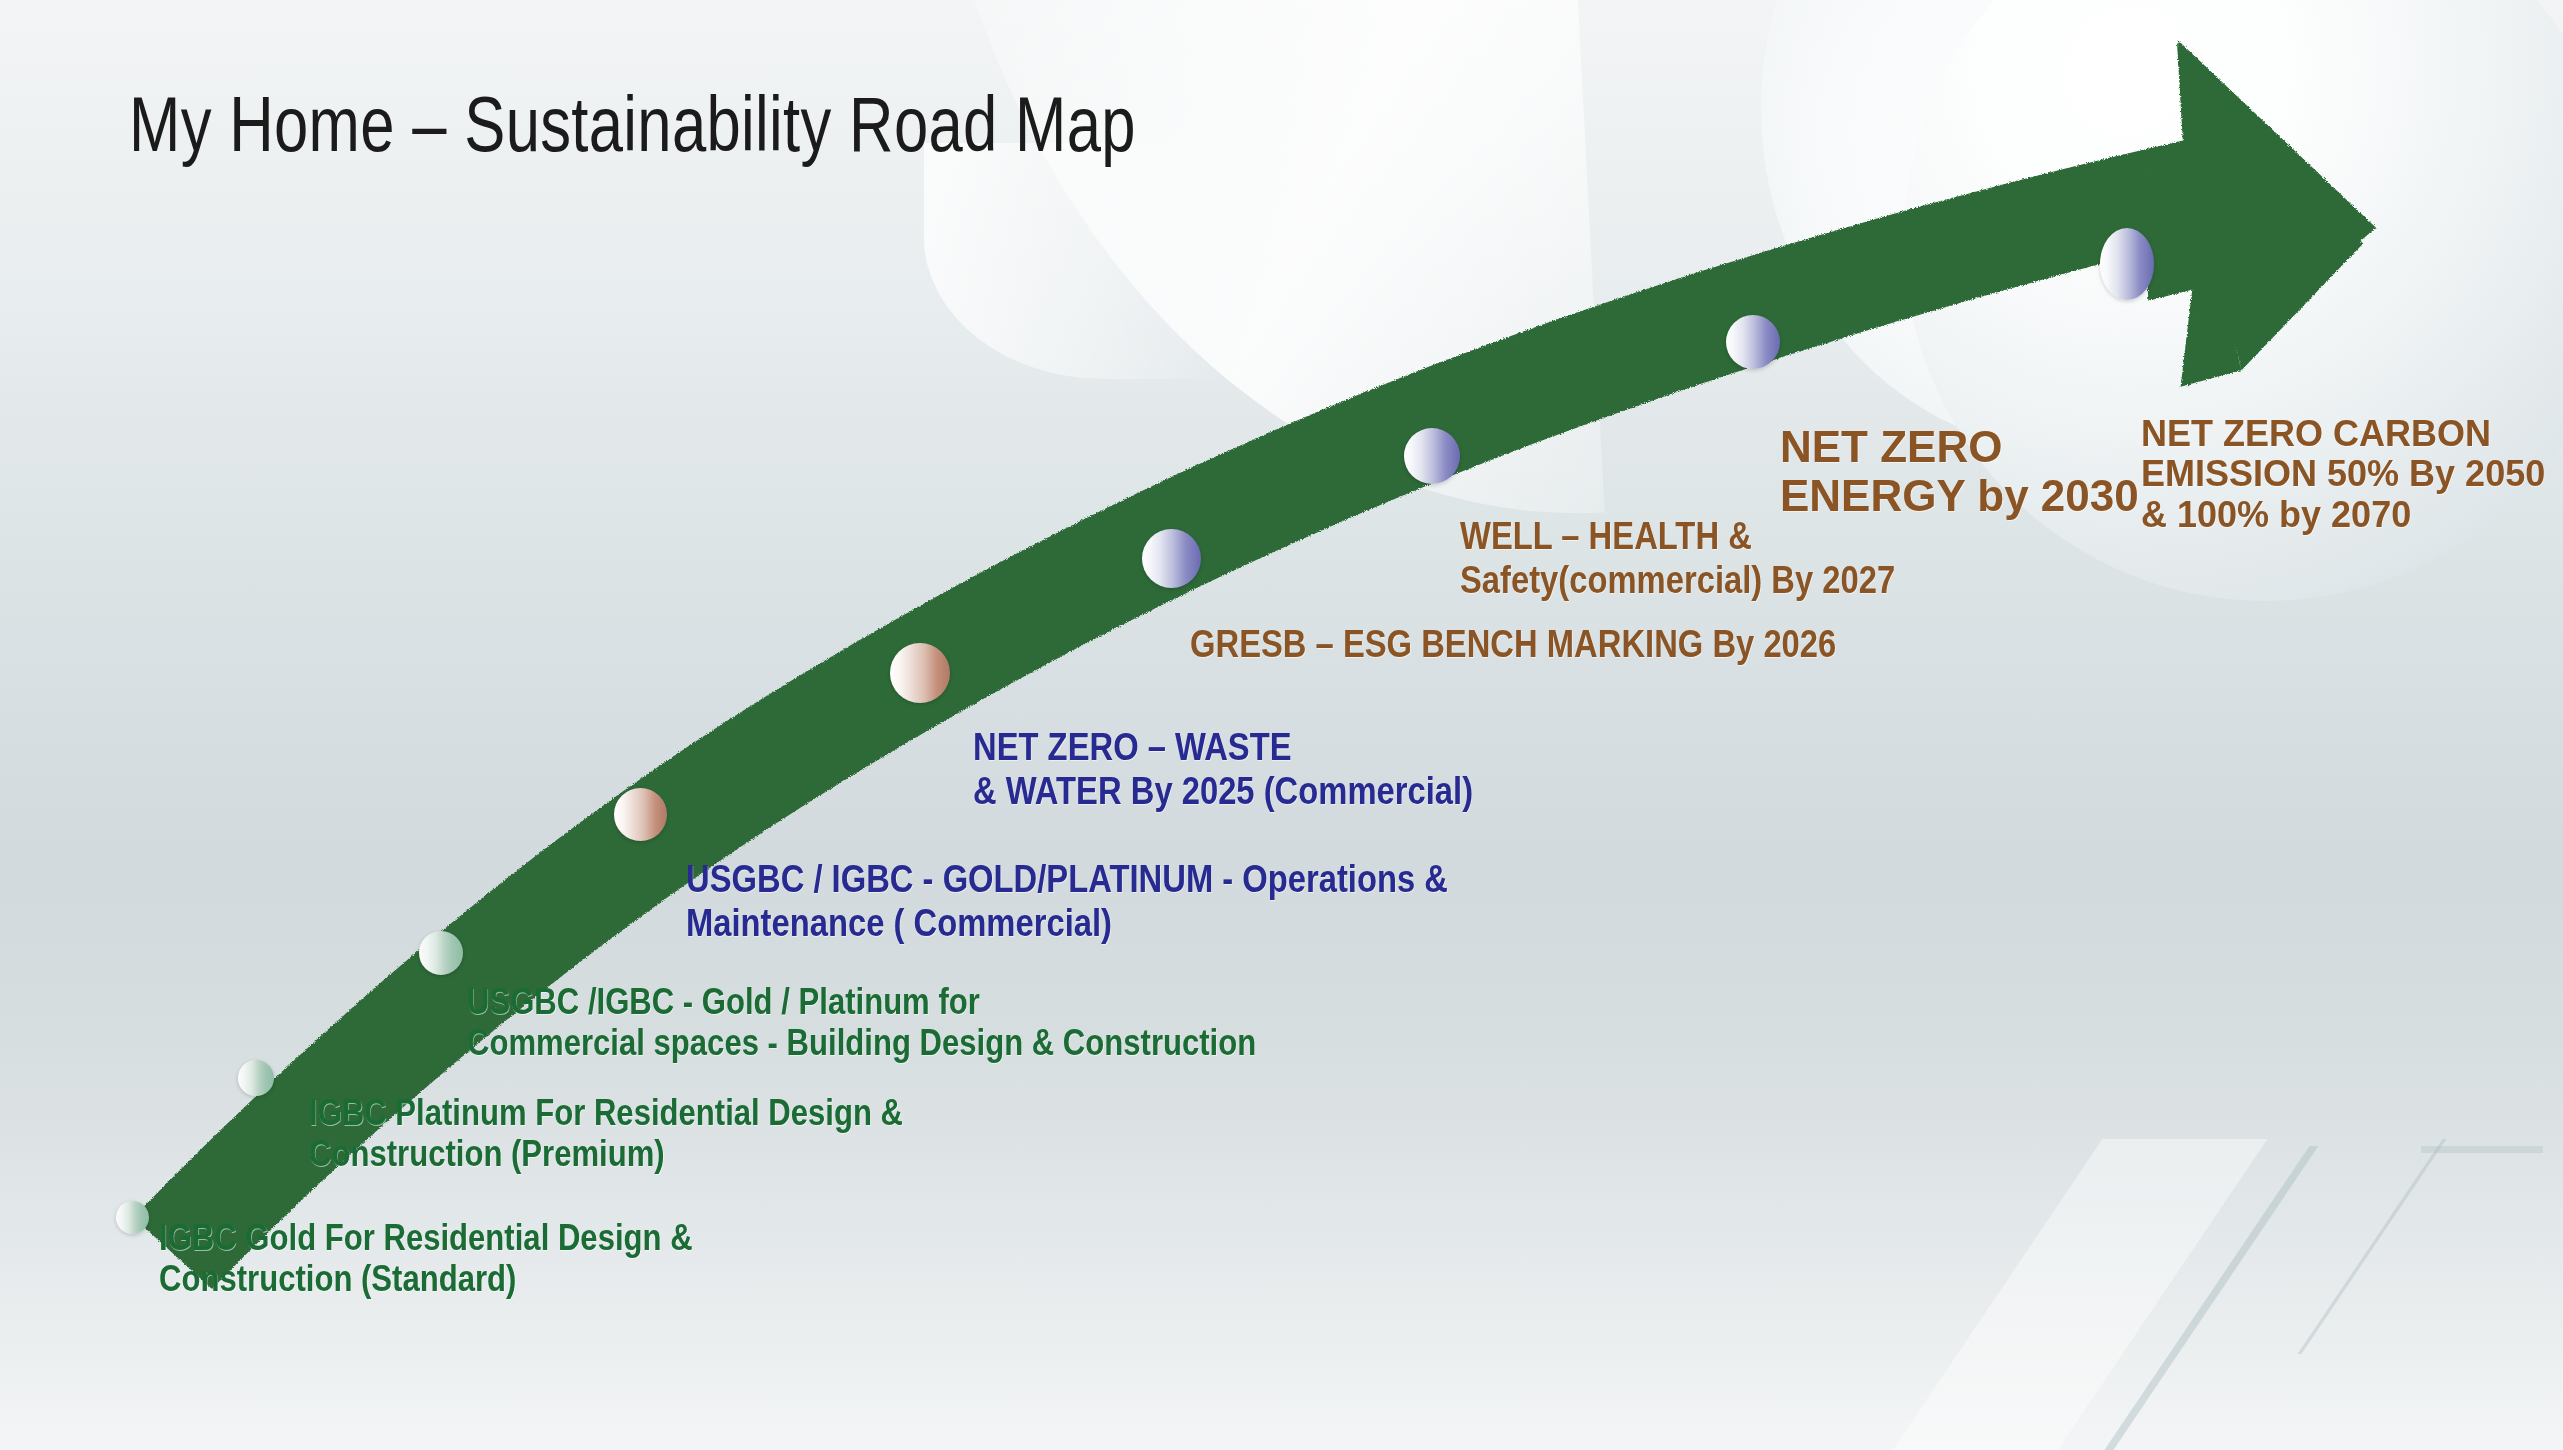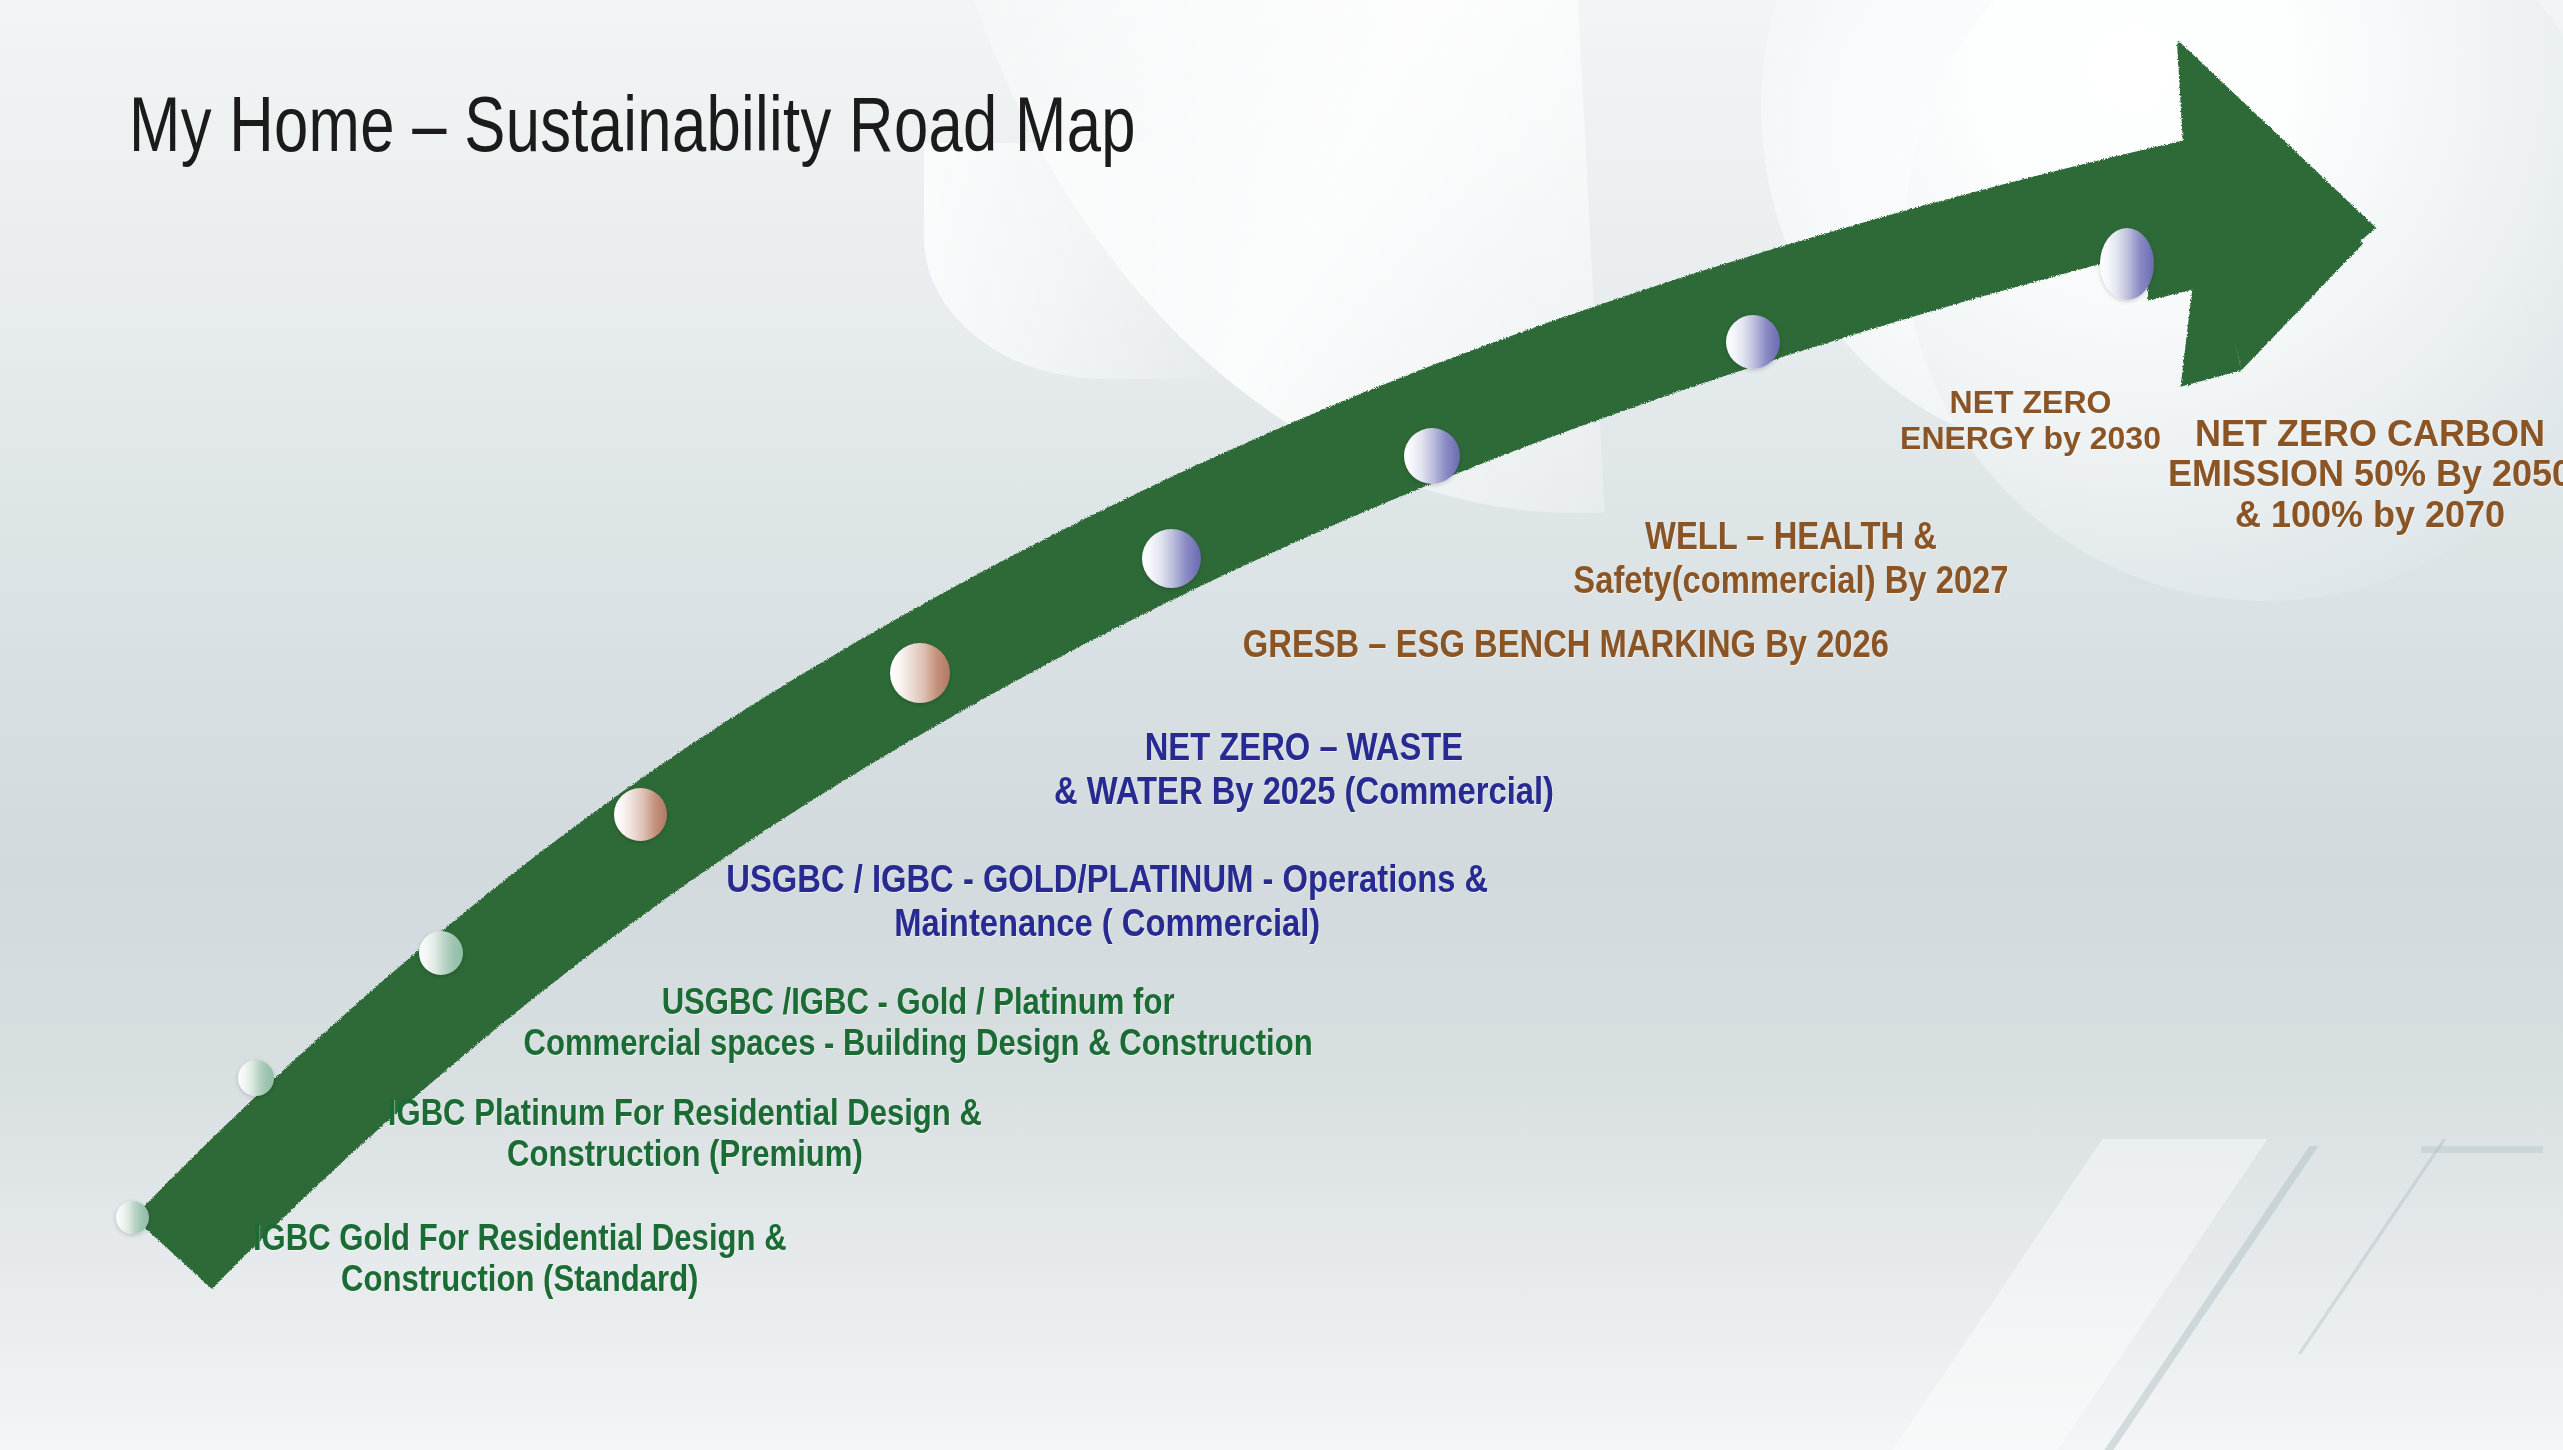--- a/index.html
+++ b/index.html
@@ -17,21 +17,20 @@
         #f2f4f5 0%,
         #eef1f2 10%,
         #e7ecee 22%,
         #dee5e7 36%,
         #d6dee1 50%,
         #d2dadd 60%,
         #d7dee0 72%,
         #e2e7e9 84%,
         #eceff0 93%,
         #f3f5f6 100%);
-    text-align: center;
   }
 
   
   .bg-layer {
     position: absolute;
     inset: 0;
     pointer-events: none;
   }
   .bg-sphere-large {
     position: absolute;
@@ -257,21 +256,21 @@
 Maintenance ( Commercial)</div>
 
   <div class="label narrow c-blue" style="left:973px; top:725px; font-size:39px; width:788px;">NET ZERO – WASTE
 &amp; WATER  By 2025 (Commercial)</div>
 
   <div class="label narrow c-brown" style="left:1190px; top:622px; font-size:39px; width:895px;">GRESB – ESG BENCH MARKING By 2026</div>
 
   <div class="label narrow c-brown" style="left:1460px; top:514px; font-size:39px; width:788px;">WELL – HEALTH &amp;
 Safety(commercial)  By 2027</div>
 
-  <div class="label wide c-brown" style="left:1780px; top:385px; font-size:32px; width:501px;">NET ZERO
+  <div class="label wide c-brown" style="left:1780px; top:422px; font-size:44px; width:501px;">NET ZERO
 ENERGY by 2030</div>
 
   <div class="label wide c-brown" style="left:2141px; top:414px; font-size:36px; width:458px;">NET ZERO CARBON
 EMISSION 50% By 2050
 &amp; 100% by 2070</div>
 
 </div>
 
 
 </body></html>

